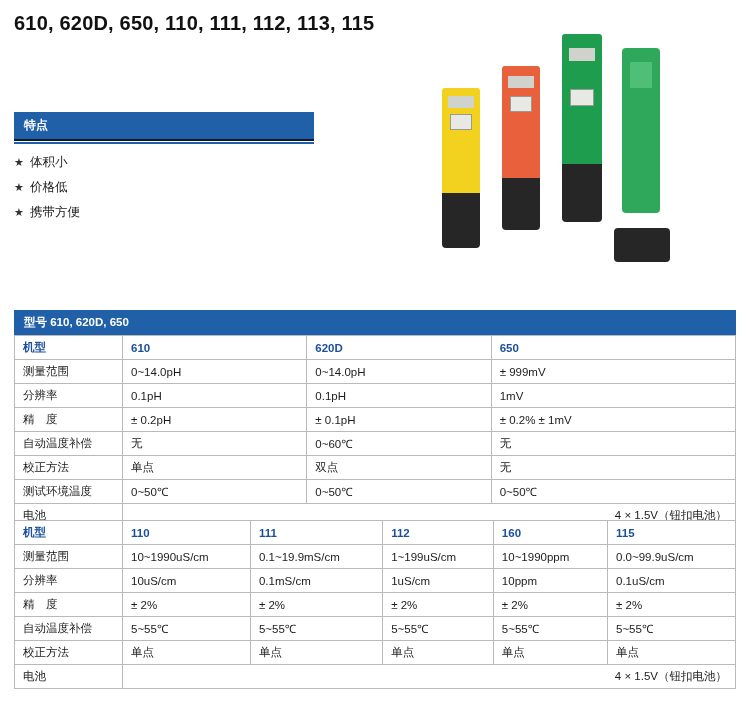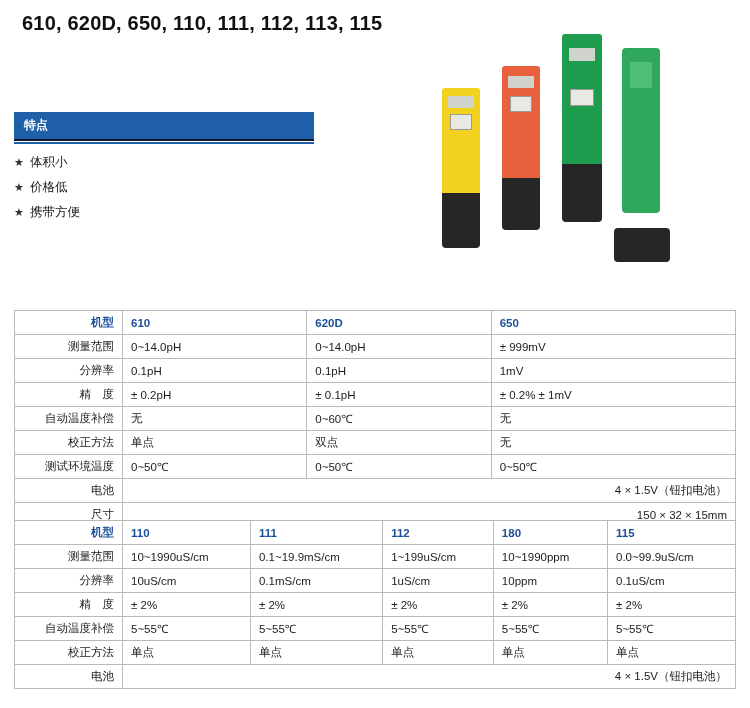--- a/index.html
+++ b/index.html
@@ -9,21 +9,20 @@
     background: #ffffff;
     font-family: "Liberation Sans", sans-serif;
     color: #1a1a1a;
   }
   .page { position: relative; width: 750px; height: 708px; overflow: hidden; }
 
   .title-main {
     position: absolute; left: 14px; top: 12px;
     font-size: 20px; font-weight: bold; color: #111;
     letter-spacing: 0.2px;
-    margin-left: 8px;
   }
   .title-sub {
     position: absolute; left: 14px; top: 42px;
     font-size: 19px; font-weight: bold; color: #111;
   }
 
   
   .features { position: absolute; left: 14px; top: 112px; width: 300px; }
   .features-header {
     background: #2060a8;
@@ -62,21 +61,21 @@
   table td, table th {
     border: 1px solid #b9b9b9;
     font-size: 11.5px;
     padding: 4px 8px;
     text-align: left;
     font-weight: normal;
     color: #1b1b1b;
     height: 22px;
   }
   thead td { color: #1b4f9c; font-weight: bold; background: #ffffff; }
-  .label-col { width: 108px; text-align: right; }
+  .label-col { width: 108px; }
   .spread { text-align: right; }
 </style>
 </head>
 <body>
 
 <div class="page">
 
   <div class="title-main">610, 620D, 650, 110, 111, 112, 113, 115</div>
 
   <div class="photo">
@@ -125,20 +124,21 @@
         <span>价格低</span>
       </li>
       <li>
         <span class="star">★</span>
         <span>携带方便</span>
       </li>
     </ul>
   </div>
 
   <div class="tbl-wrap" style="top:310px; width:722px;">
+    <div class="tbl-title">型号 610, 620D, 650</div>
     <table>
       <thead>
         <tr>
           <td class="label-col">机型</td>
           <td>610</td>
           <td>620D</td>
           <td>650</td>
         </tr>
       </thead>
       <tbody>
@@ -191,21 +191,21 @@
   </div>
 
   <div class="tbl-wrap" style="top:520px; width:722px;">
     <table>
       <thead>
         <tr>
           <td class="label-col">机型</td>
           <td>110</td>
           <td>111</td>
           <td>112</td>
-          <td>180</td>
+          <td>160</td>
           <td>115</td>
         </tr>
       </thead>
       <tbody>
         <tr>
           <td class="label-col">测量范围</td>
           <td>10~1990uS/cm</td>
           <td>0.1~19.9mS/cm</td>
           <td>1~199uS/cm</td>
           <td>10~1990ppm</td>

